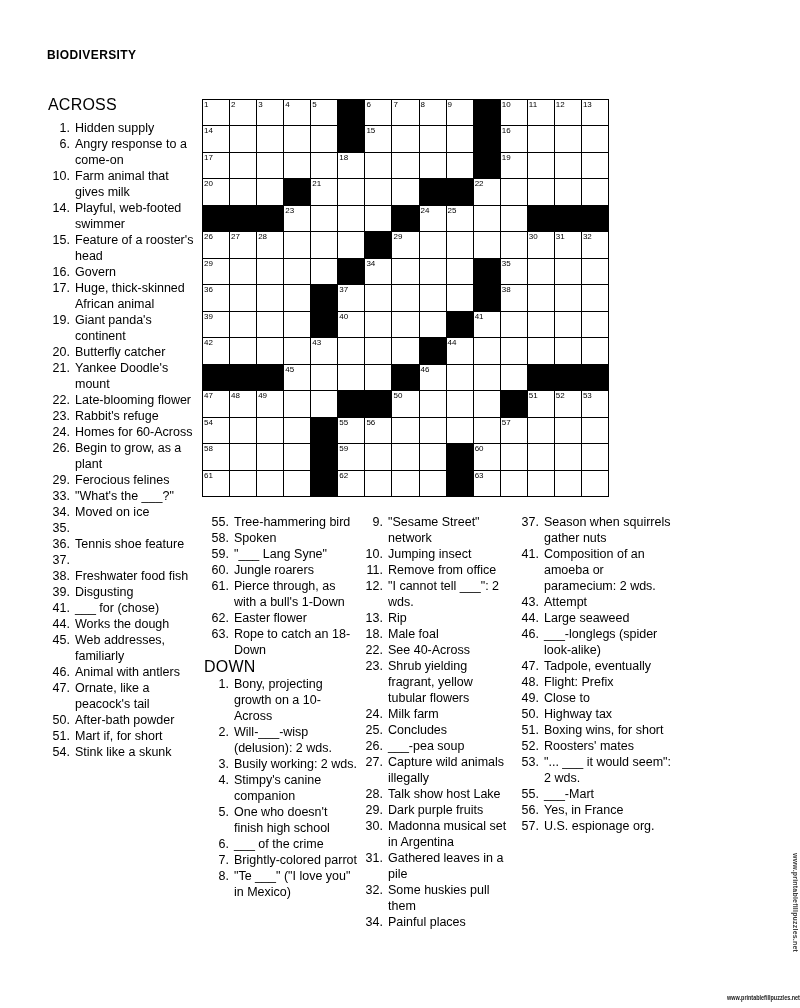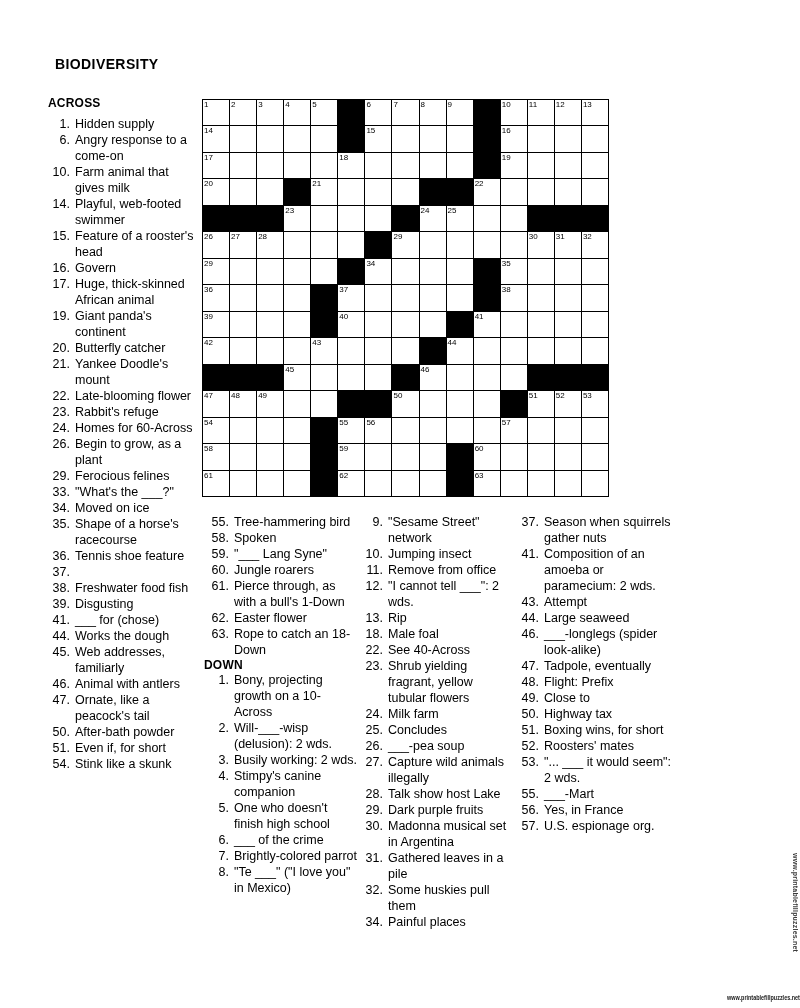--- a/index.html
+++ b/index.html
@@ -1,24 +1,24 @@
 <!DOCTYPE html>
 <html><head>
 <meta charset="utf-8">
 <style>
   html,body { margin:0; padding:0; background:#fff; }
   .page {
     position:relative; width:800px; height:1008px; background:#ffffff;
     font-family:"Liberation Sans", sans-serif; color:#000; overflow:hidden;
   }
   .title {
-    position:absolute; left:47px; top:48px; margin:8px;
-    font-size:14px; font-weight:bold; letter-spacing:0.4px;
+    position:absolute; left:47px; top:48px; margin:0;
+    font-size:12px; font-weight:bold; letter-spacing:0.4px;
   }
-  h2.heading { font-size:12px; font-weight:bold; margin:0; letter-spacing:0.2px; }
+  h2.heading { font-size:16px; font-weight:normal; margin:0; letter-spacing:0.2px; }
 
   
   .across-col { position:absolute; left:42px; top:96px; width:157px; }
   .across-col h2 { margin:0 0 6px 6px; }
   .clue { display:flex; font-size:12.5px; line-height:16px; }
   .cnum { flex:0 0 28px; text-align:right; padding-right:5px; white-space:nowrap; }
   .ctxt { flex:1; }
   .bcol { position:absolute; top:514px; }
   .col2 { left:204px; width:153px; }
   .col3 { left:358px; width:151px; }
@@ -122,21 +122,20 @@
         <div class="clue">
           <span class="cnum">33.</span>
           <span class="ctxt">"What's the ___?"</span>
         </div>
         <div class="clue">
           <span class="cnum">34.</span>
           <span class="ctxt">Moved on ice</span>
         </div>
         <div class="clue">
           <span class="cnum">35.</span>
-          <span class="ctxt">Shape of a horse's racecourse</span>
         </div>
         <div class="clue">
           <span class="cnum">36.</span>
           <span class="ctxt">Tennis shoe feature</span>
         </div>
         <div class="clue">
           <span class="cnum">37.</span>
         </div>
         <div class="clue">
           <span class="cnum">38.</span>
@@ -165,21 +164,21 @@
         <div class="clue">
           <span class="cnum">47.</span>
           <span class="ctxt">Ornate, like a peacock's tail</span>
         </div>
         <div class="clue">
           <span class="cnum">50.</span>
           <span class="ctxt">After-bath powder</span>
         </div>
         <div class="clue">
           <span class="cnum">51.</span>
-          <span class="ctxt">Even if, for short</span>
+          <span class="ctxt">Mart if, for short</span>
         </div>
         <div class="clue">
           <span class="cnum">54.</span>
           <span class="ctxt">Stink like a skunk</span>
         </div>
       </div>
   </div>
 
   <div class="grid" id="grid">
       <div class="cell">

